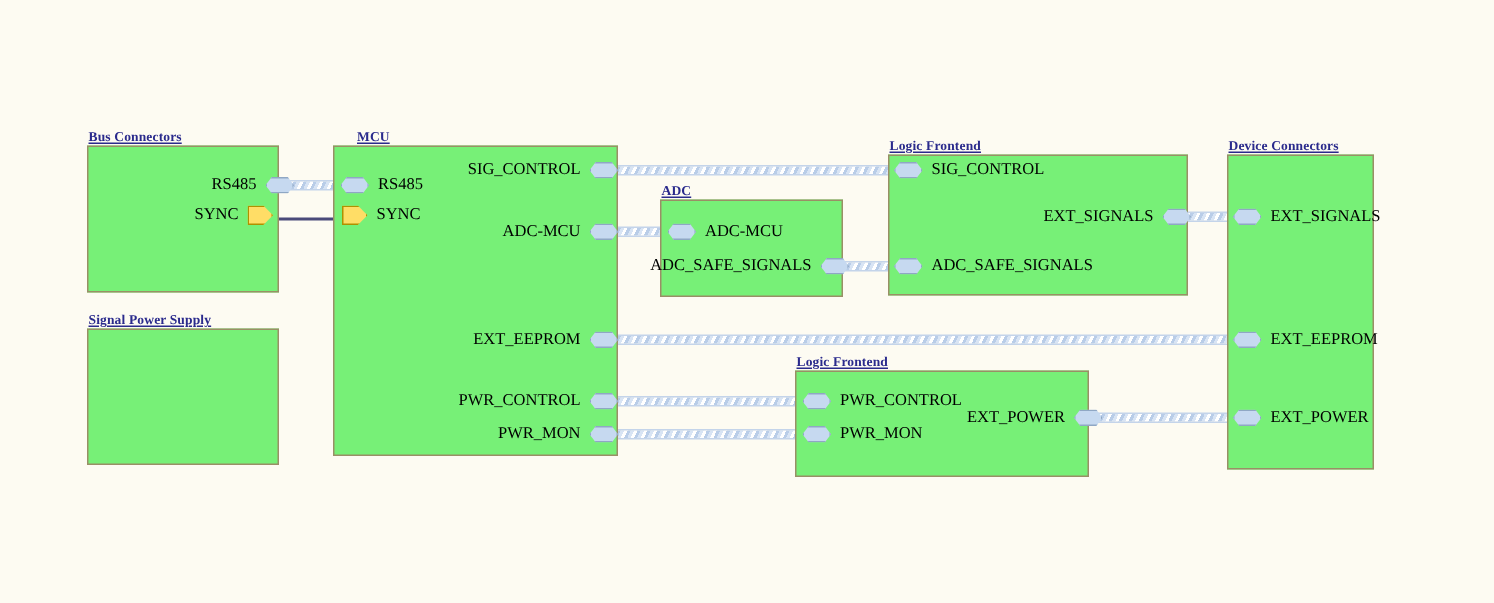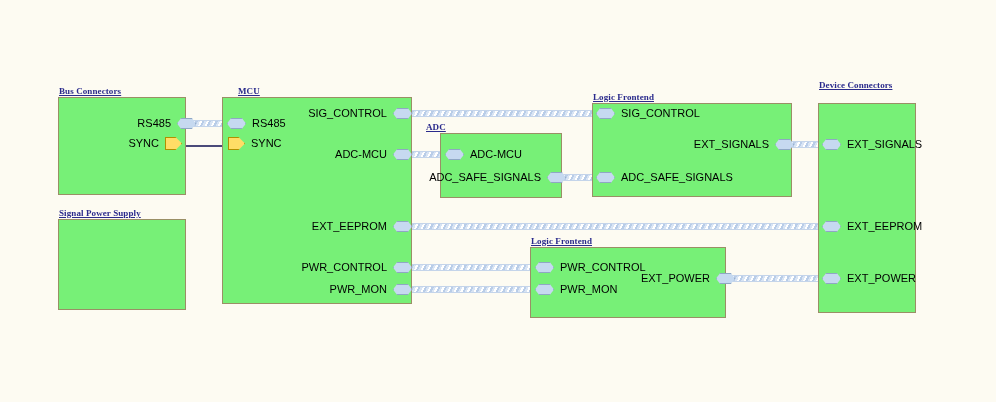--- a/index.html
+++ b/index.html
@@ -28,21 +28,21 @@
     font-size: 9px;
     font-weight: bold;
     letter-spacing: 0.1px;
     text-decoration: underline;
     white-space: nowrap;
     line-height: 10px;
   }
   .port-label {
     position: absolute;
     color: #000000;
-    font-family: Liberation Sans, sans-serif;
+    font-family: Liberation Serif, serif;
     font-size: 11px;
     white-space: nowrap;
     line-height: 12px;
   }
   .port-label.right { text-align: right; }
 
   
   .port {
     position: absolute;
     width: 19px;
@@ -140,21 +140,21 @@
     </div>
     <div class="port-label right" style="top: 220px; right: 609px;">EXT_EEPROM</div>
     <div class="port" style="left: 393px; top: 262px;">
       <div class="hexi"></div>
     </div>
     <div class="port-label right" style="top: 261px; right: 609px;">PWR_CONTROL</div>
     <div class="port" style="left: 393px; top: 284px;">
       <div class="hexi"></div>
     </div>
     <div class="port-label right" style="top: 283px; right: 609px;">PWR_MON</div>
-    <div class="block-title" style="left: 426px; top: 122px;">ADC</div>
+    <div class="block-title" style="left: 441px; top: 122px;">ADC</div>
     <div class="block" style="left: 440px; top: 133px; width: 122px; height: 65px;"></div>
     <div class="port" style="left: 445px; top: 149px;">
       <div class="hexi"></div>
     </div>
     <div class="port-label" style="top: 148px; left: 470px;">ADC-MCU</div>
     <div class="port" style="left: 547px; top: 172px;">
       <div class="hexi"></div>
     </div>
     <div class="port-label right" style="top: 171px; right: 455px;">ADC_SAFE_SIGNALS</div>
     <div class="block-title" style="left: 593px; top: 92px;">Logic Frontend</div>
@@ -178,21 +178,21 @@
     </div>
     <div class="port-label" style="top: 261px; left: 560px;">PWR_CONTROL</div>
     <div class="port" style="left: 535px; top: 284px;">
       <div class="hexi"></div>
     </div>
     <div class="port-label" style="top: 283px; left: 560px;">PWR_MON</div>
     <div class="port" style="left: 716px; top: 273px;">
       <div class="hexi"></div>
     </div>
     <div class="port-label right" style="top: 272px; right: 286px;">EXT_POWER</div>
-    <div class="block-title" style="left: 819px; top: 80px;">Device Connectors</div>
+    <div class="block-title" style="left: 819px; top: 92px;">Device Connectors</div>
     <div class="block" style="left: 818px; top: 103px; width: 98px; height: 210px;"></div>
     <div class="port" style="left: 822px; top: 139px;">
       <div class="hexi"></div>
     </div>
     <div class="port-label" style="top: 138px; left: 847px;">EXT_SIGNALS</div>
     <div class="port" style="left: 822px; top: 221px;">
       <div class="hexi"></div>
     </div>
     <div class="port-label" style="top: 220px; left: 847px;">EXT_EEPROM</div>
     <div class="port" style="left: 822px; top: 273px;">

